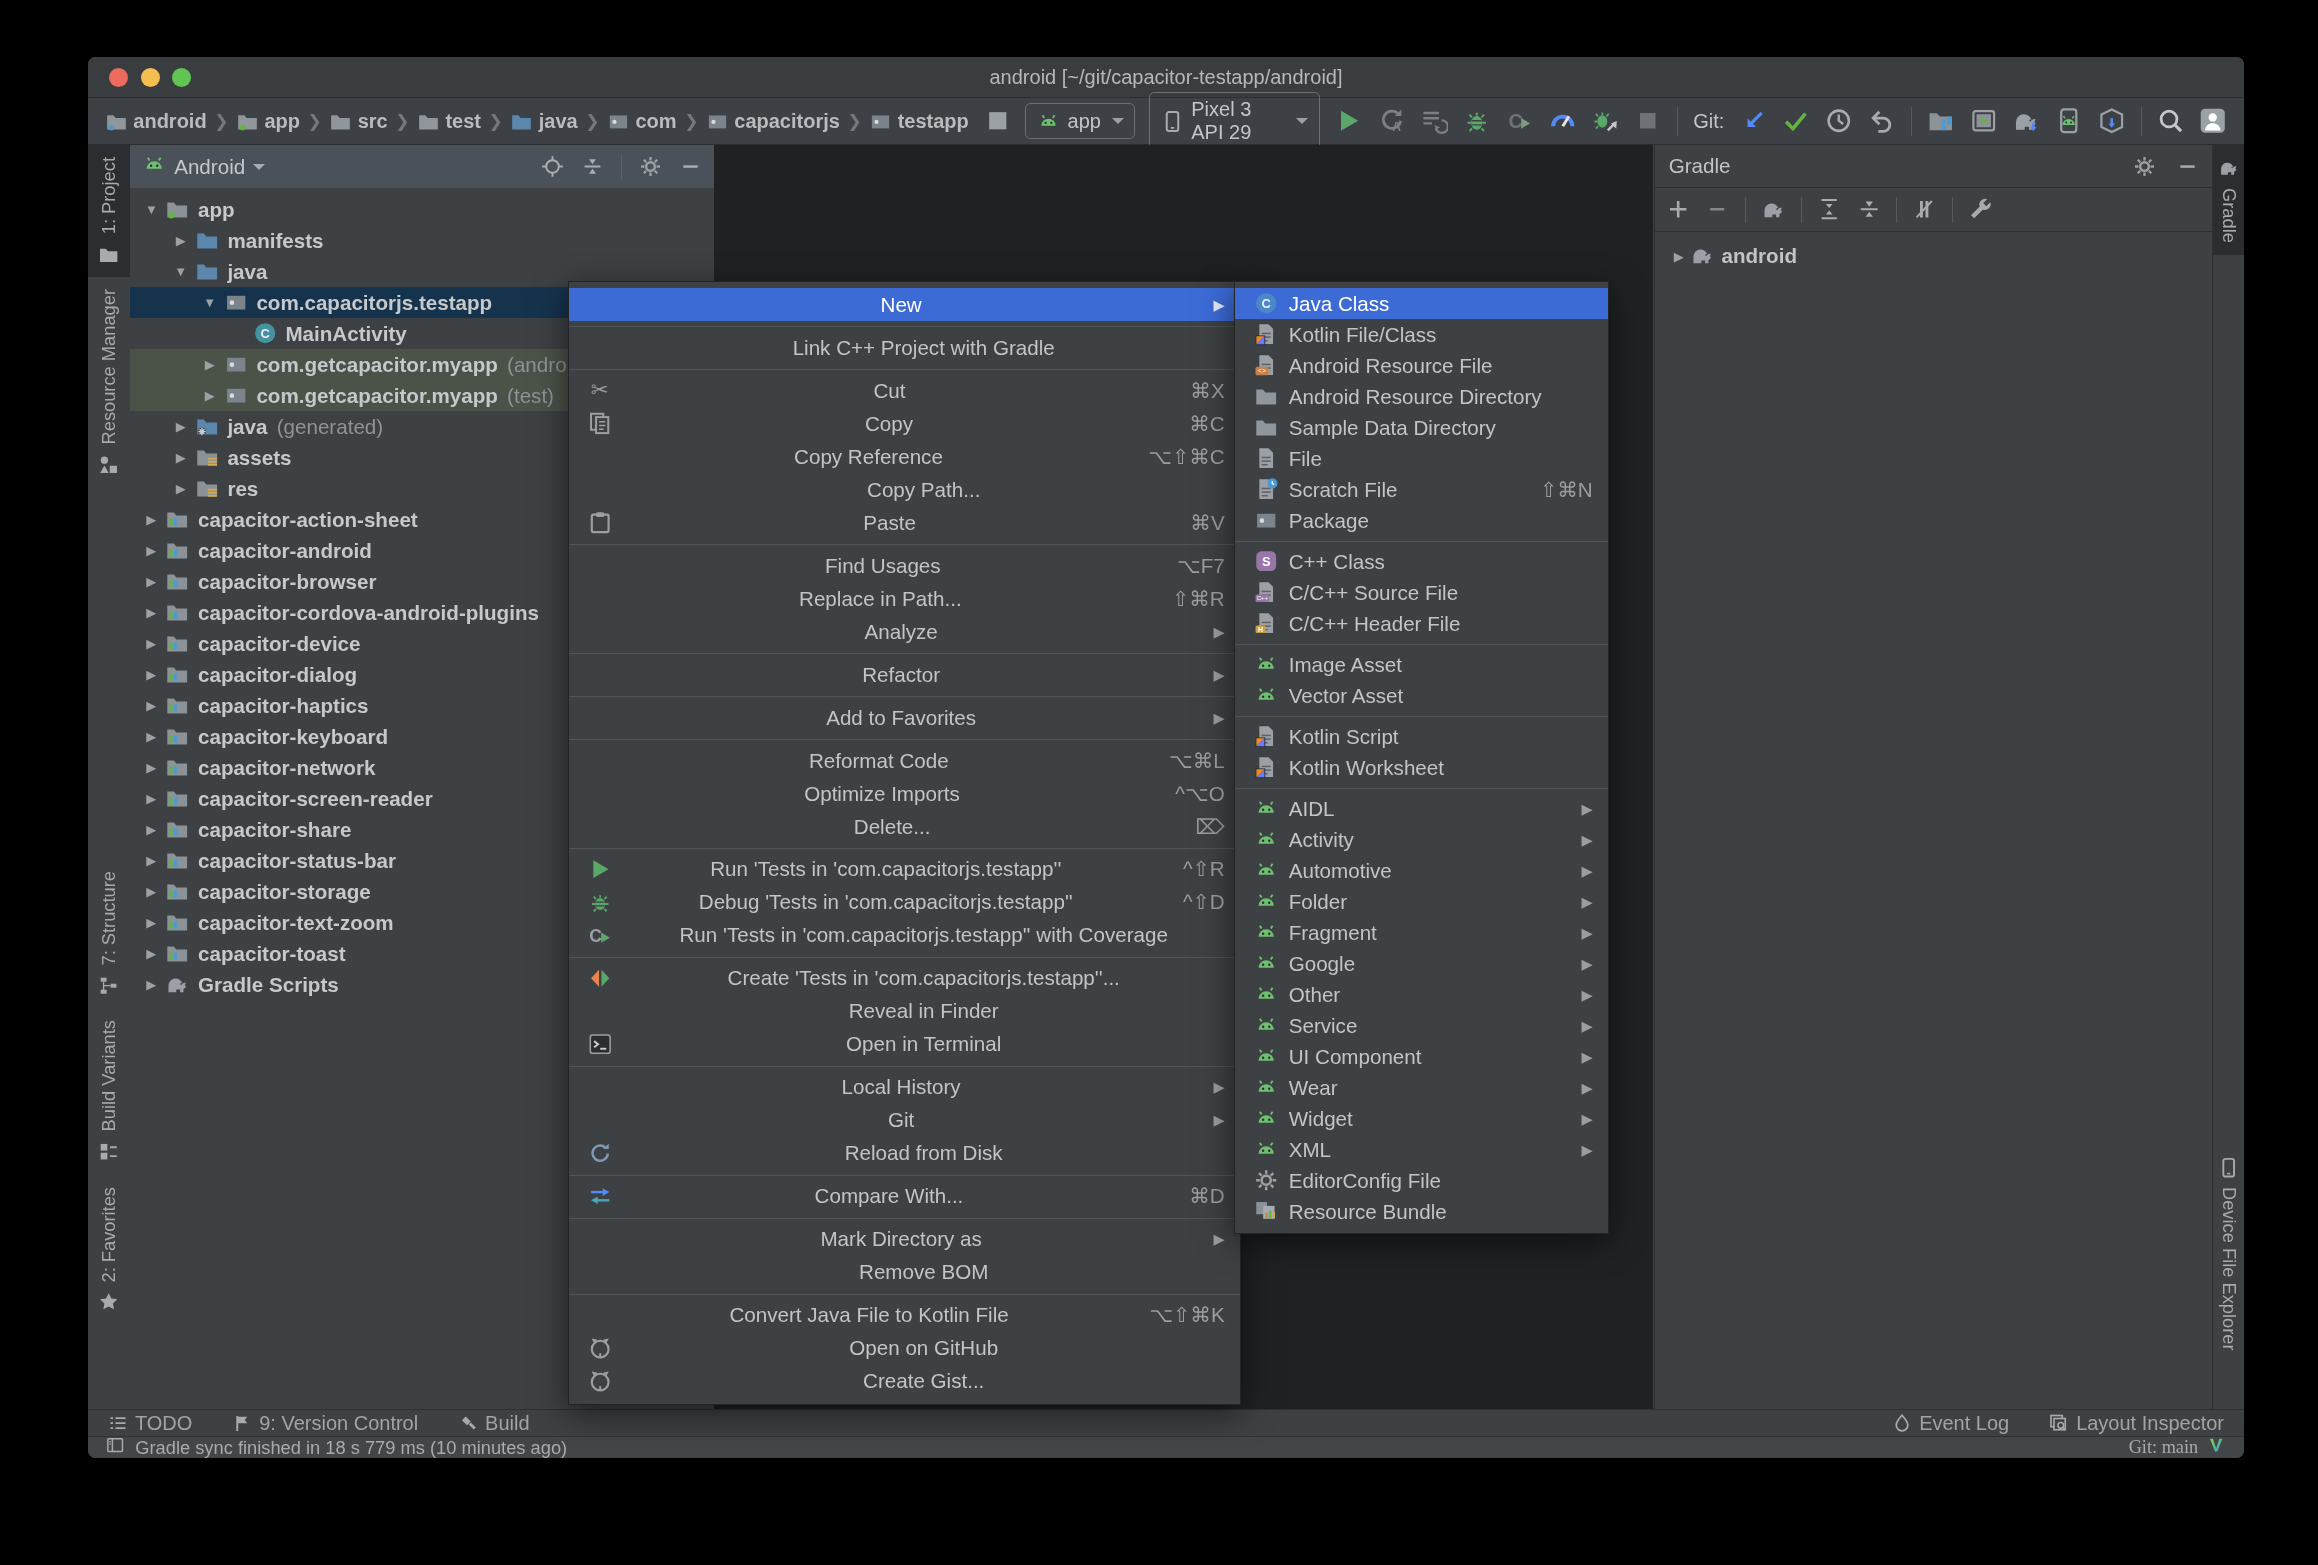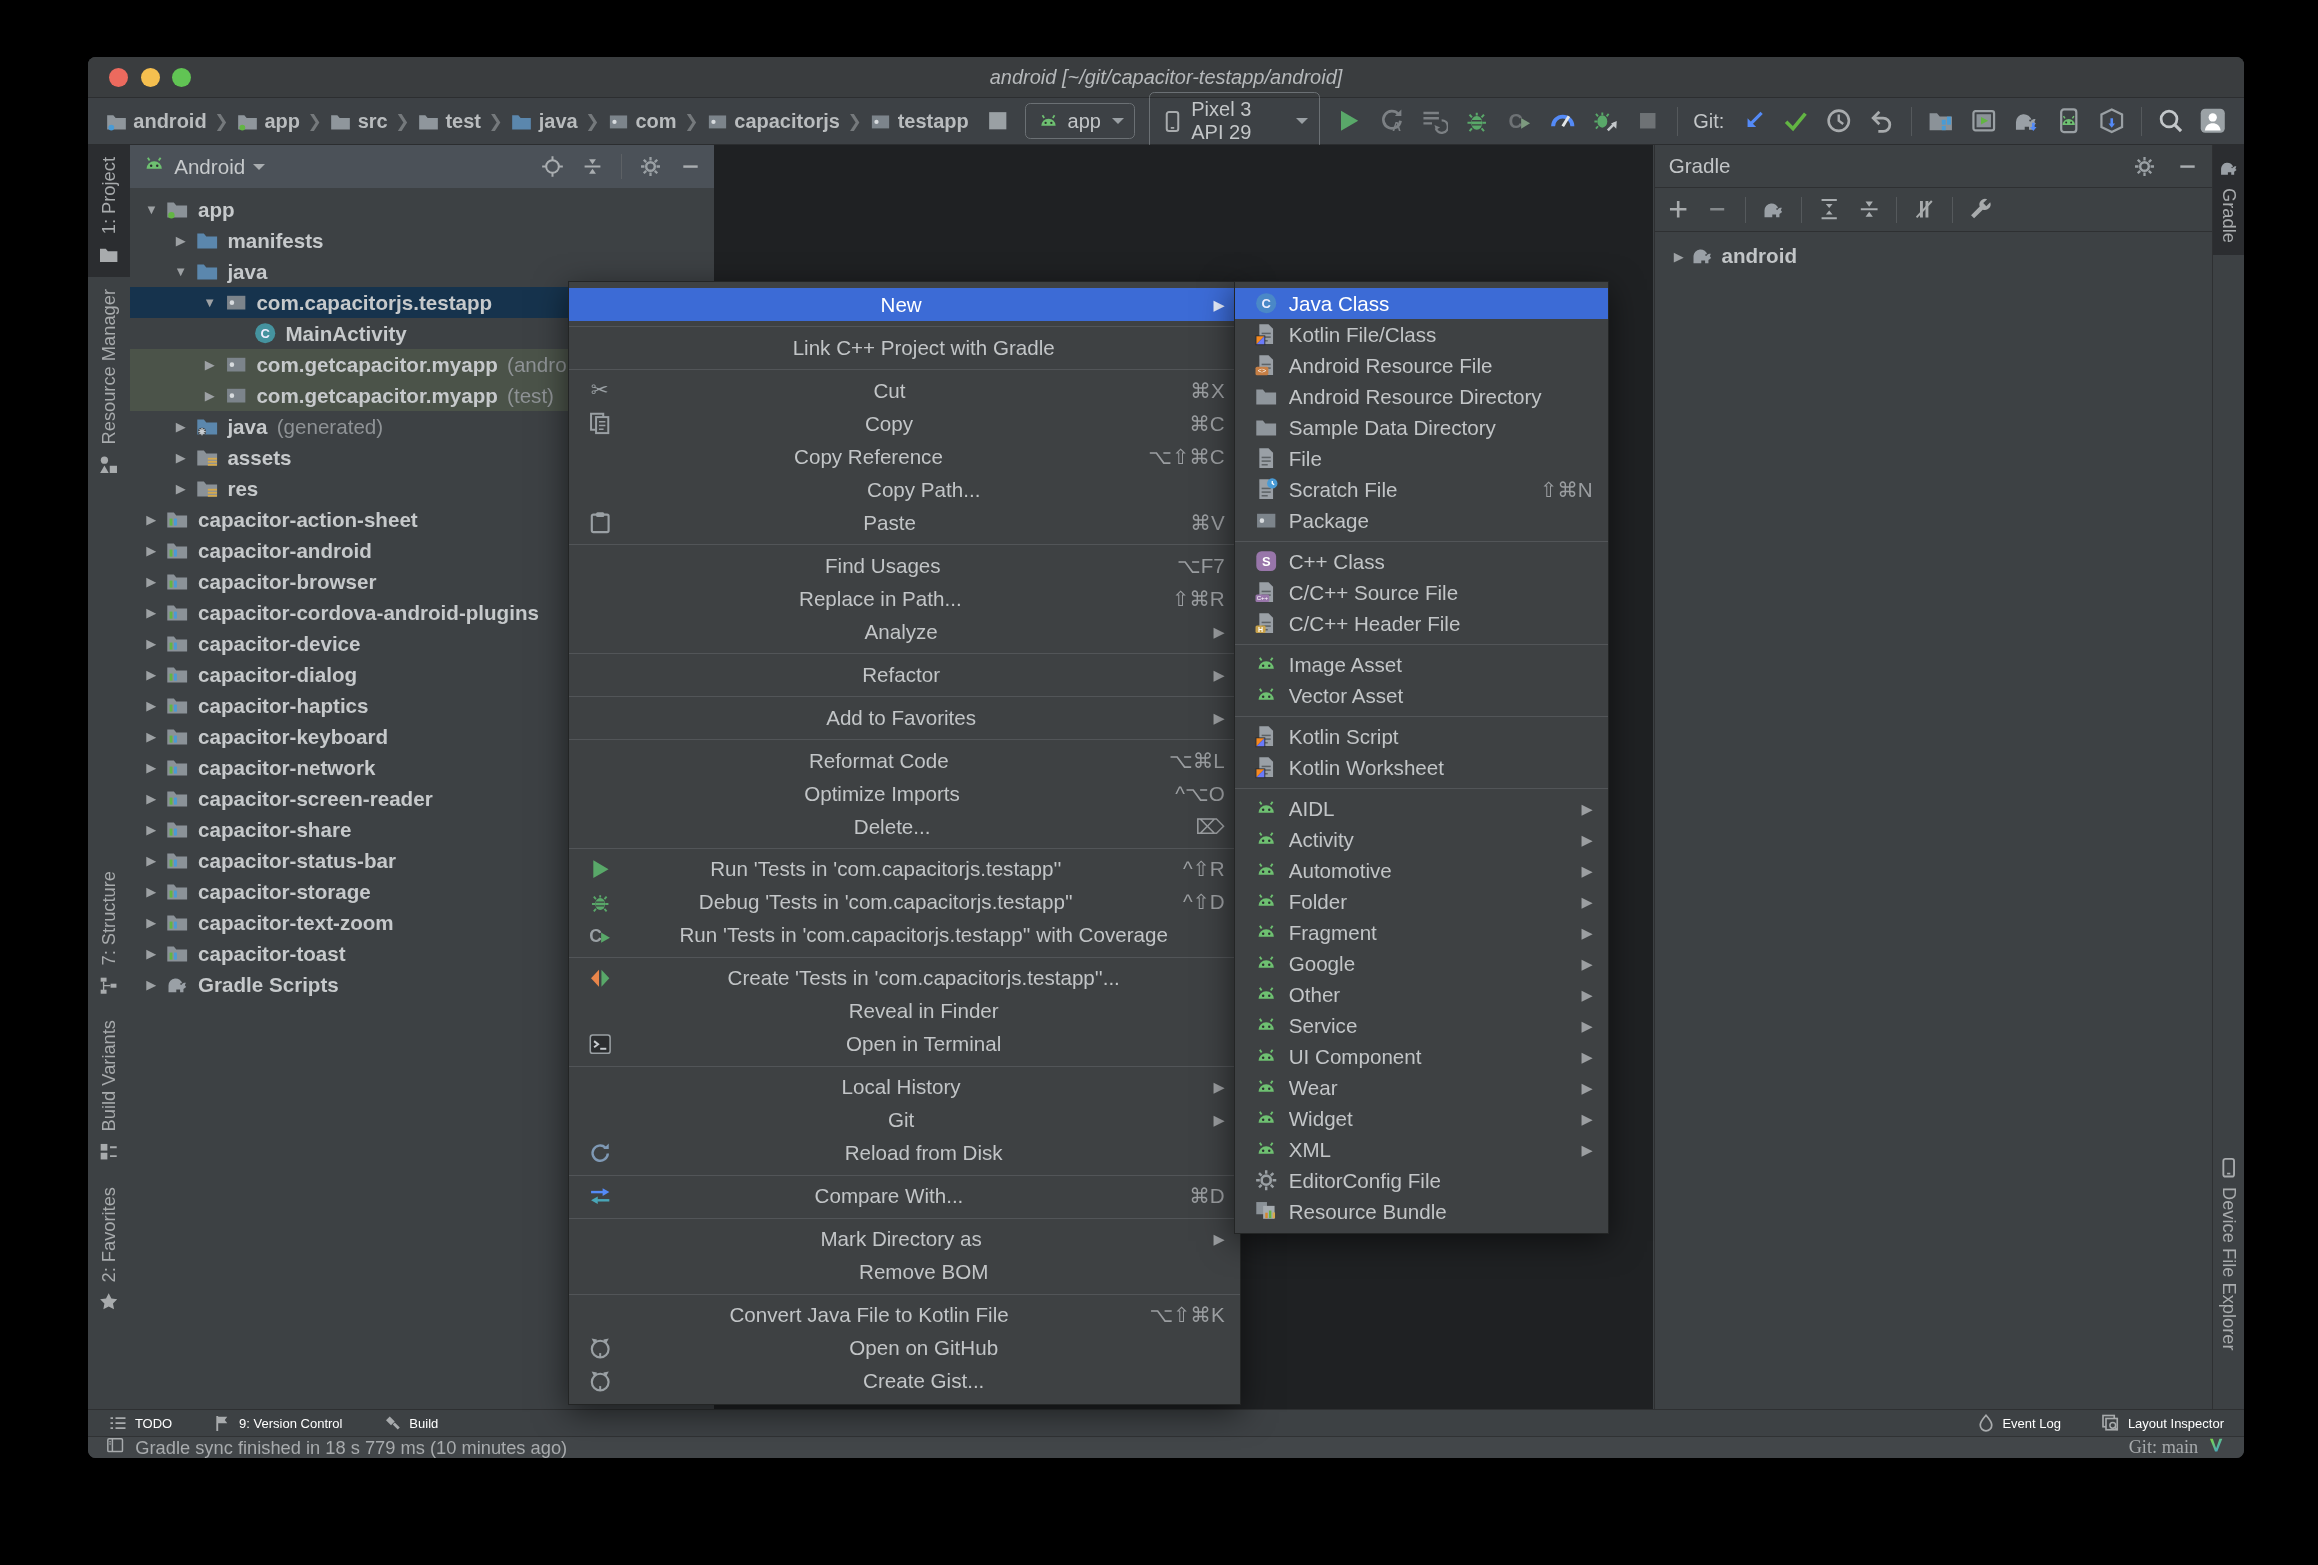--- a/index.html
+++ b/index.html
@@ -1,21 +1,21 @@
 <!DOCTYPE html>
 <html style="font-size:12.2px"><head>
 <meta charset="utf-8">
 <style>
   html,body{margin:0;padding:0;}
   body{width:2319px;height:1566px;background:#000;position:relative;overflow:hidden;
        font-family:"Liberation Sans",sans-serif;-webkit-font-smoothing:antialiased;}
   .window{position:absolute;left:88px;top:57px;width:2156px;height:1401px;background:#3d4144;
           border-radius:7.6px;overflow:hidden;box-shadow:0 15.3px 46px rgba(0,0,0,.7);}
   
-  .titlebar{position:absolute;left:0;top:0;right:0;height:40px;background:#3a3d3f;border-bottom:0.8px solid #2c2e30;font-style:italic;}
+  .titlebar{position:absolute;left:0;top:0;right:0;height:40px;background:#3a3d3f;border-bottom:0.8px solid #2c2e30;}
   .traffic{position:absolute;left:21.4px;top:10.7px;display:flex;gap:12.2px;}
   .tl{width:19px;height:19px;border-radius:50%;}
   .tl.red{background:#ec6a5e}.tl.yellow{background:#f5bf4f}.tl.green{background:#61c454}
   .wtitle{position:absolute;left:0;right:0;top:0;height:40px;line-height:40px;text-align:center;
           color:#b6b9bb;font-size:20px;}
   
   .toolbar{position:absolute;left:0;top:41px;right:0;height:47px;background:#3d4145;border-bottom:0.8px solid #2b2d2f;
            display:flex;align-items:center;padding:0 17px;box-sizing:border-box;}
   .crumbs{display:flex;align-items:center;gap:6.1px;}
   .crumb{display:flex;align-items:center;gap:5.3px;color:#b9bcbe;font-size:20px;font-weight:bold;}
@@ -70,21 +70,21 @@
   .ghead .phicons{gap:20px}
   .gtools{height:43px;display:flex;align-items:center;padding:0 10.7px;border-bottom:0.8px solid #2e3032;gap:15.3px;}
   .gtools svg{width:24.4px;height:24.4px}
   .gtooldiv{width:0.8px;height:26px;background:#55595c;}
   .gtree{padding:10.7px 12.2px;display:flex;align-items:center;}
   .gtree .tarrow{width:23px}
   .gtree svg{width:24.4px;height:24.4px;margin-right:6.9px}
   .gtree .glabel{color:#c2c5c7;font-size:20.6px;font-weight:600;}
   
   .bottombar{position:absolute;left:0;top:1352px;right:0;height:27.5px;background:#3d4144;border-top:0.8px solid #2e3032;
-             display:flex;align-items:center;padding:0 20px;box-sizing:border-box;font-size:13px;color:#ffffff;}
+             display:flex;align-items:center;padding:0 20px;box-sizing:border-box;font-size:20px;color:#a3a3a3;}
   .bbitem{display:flex;align-items:center;gap:6.9px;margin-right:40px;}
   .bbitem svg{width:20px;height:20px}
   .bbright{margin-left:auto;display:flex;}
   .bbright .bbitem{margin-right:0;margin-left:40px;}
   .statusbar{position:absolute;left:0;top:1379px;right:0;height:22px;background:#424649;border-top:0.8px solid #303234;
              display:flex;align-items:center;padding:0 18.3px;box-sizing:border-box;font-size:18.3px;color:#a8abad;}
   .statusbar .msg{margin-left:10.7px;}
   .sbright{margin-left:auto;display:flex;align-items:center;gap:9.2px;font-family:Liberation Serif, serif;}
   .statusbar svg{width:18.3px;height:18.3px}
   

